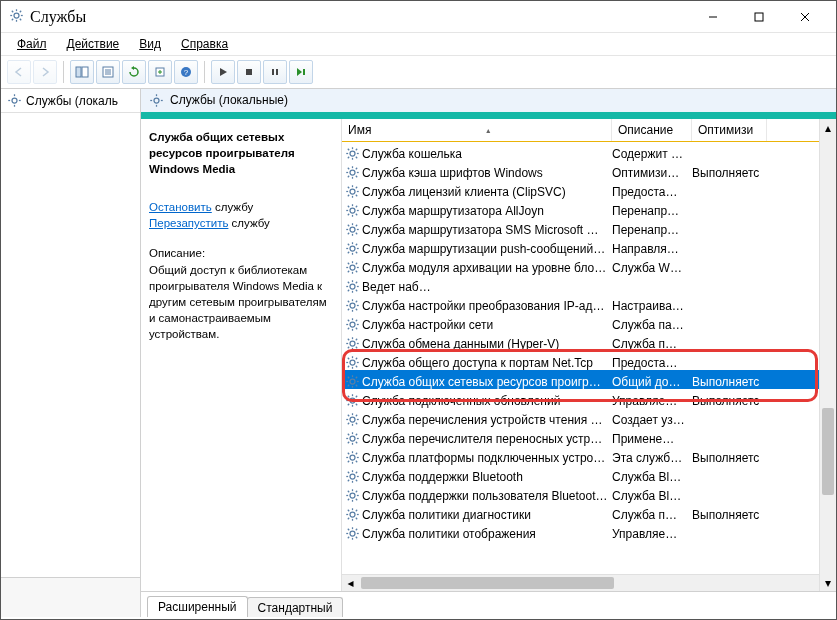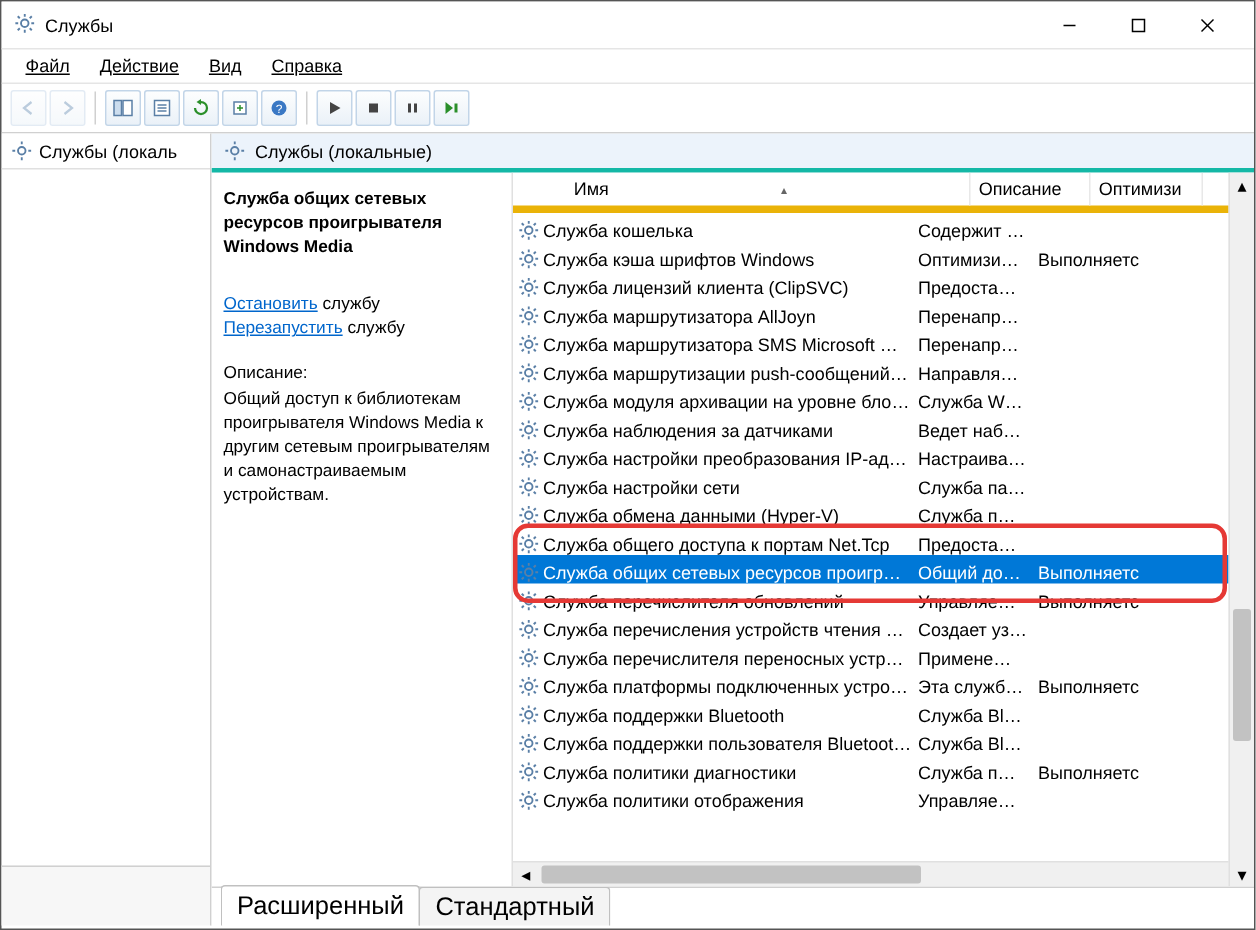--- a/index.html
+++ b/index.html
@@ -16,21 +16,21 @@
   }
   .titlebar {
     background: #fff;
     height: 32px;
     display: flex;
     align-items: center;
     padding: 0 8px;
     border-bottom: 1px solid #e5e5e5;
   }
   .titlebar .app-icon { margin-right: 6px; }
-  .titlebar .title { flex: 1; font-size: 12px; }
+  .titlebar .title { flex: 1; font-size: 16px; font-family: Liberation Serif, serif; }
   .titlebar .win-controls { display: flex; gap: 0; }
   .win-btn {
     width: 46px; height: 30px;
     display: flex; align-items: center; justify-content: center;
     cursor: default;
   }
   .menubar {
     display: flex; gap: 4px; padding: 2px 8px;
     font-size: 12px;
     border-bottom: 1px solid #e5e5e5;
@@ -71,42 +71,41 @@
   .left-pane .tabs-bottom {
     margin-top:auto; height:40px;
     border-top:1px solid #d0d0d0;
     display:flex; align-items:flex-end;
     padding:0 0 0 2px;
     background:#f7f7f7;
   }
   .right-pane { flex:1; display:flex; flex-direction:column; overflow:hidden;}
   .category-hdr {
     background: #ecf3fb;
-    border-bottom: 3px solid #14b8a6;
+    border-bottom: 7px solid #14b8a6;
     padding: 4px 8px;
-    display:flex; align-items:flex-end; gap:6px;
+    display:flex; align-items:flex-start; gap:6px;
     font-size:12px;
   }
   .content-split { flex:1; display:flex; overflow:hidden;}
   .detail-pane {
     width: 200px;
     padding: 10px 10px 10px 8px;
     font-size: 11.5px;
     line-height: 1.4;
   }
   .detail-pane .svc-name { font-weight: bold; margin-bottom: 22px; }
   .detail-pane a { color: #0066cc; text-decoration: underline; cursor: default;}
   .detail-pane .desc-hdr { margin-top: 14px; }
   .list-pane { flex:1; display:flex; flex-direction:column; border-left:1px solid #e0e0e0; overflow:hidden; position:relative;}
   .list-hdr {
     display:flex;
     background: #fff;
-    border-bottom: 5px solid #eab308;
+    border-bottom: 1px solid #eab308;
     font-size:12px;
-    justify-content:center;
   }
   .col-h {
     padding: 4px 6px;
     border-right: 1px solid #e8e8e8;
     white-space: nowrap;
     overflow:hidden;
     text-overflow:ellipsis;
     position:relative;
   }
   .col-name { width: 270px; display:flex; align-items:center;}
@@ -130,21 +129,21 @@
     border: 3px solid #e53935;
     border-radius: 10px;
     pointer-events:none;
   }
   .bottom-tabs {
     height: 26px;
     display:flex; align-items:flex-end;
     padding-left: 6px;
     border-top:1px solid #d0d0d0;
     background:#fff;
-    font-size:17px;
+    font-size:12px;
   }
   .tab {
     padding: 3px 10px 3px 10px;
     border: 1px solid #c0c0c0;
     border-bottom: none;
     border-top-left-radius: 3px;
     border-top-right-radius: 3px;
     margin-right: -1px;
     background: #f4f4f4;
     cursor: default;
@@ -489,21 +488,20 @@
                     <line x1="12" y1="19" x2="12" y2="22"></line>
                     <line x1="2" y1="12" x2="5" y2="12"></line>
                     <line x1="19" y1="12" x2="22" y2="12"></line>
                     <line x1="4.5" y1="4.5" x2="6.7" y2="6.7"></line>
                     <line x1="17.3" y1="17.3" x2="19.5" y2="19.5"></line>
                     <line x1="4.5" y1="19.5" x2="6.7" y2="17.3"></line>
                     <line x1="17.3" y1="6.7" x2="19.5" y2="4.5"></line>
                   </g>
                 </svg>
               </span>
-              <span class="c-name">Служба наблюдения за датчиками</span>
               <span class="c-desc">Ведет наб…</span>
               <span class="c-state"></span>
             </div>
             <div class="row">
               <span class="c-icon">
                 <svg class="gear" viewBox="0 0 24 24">
                   <circle cx="12" cy="12" r="4" fill="none" stroke="#5a7fa6" stroke-width="2"></circle>
                   <g stroke="#5a7fa6" stroke-width="2">
                     <line x1="12" y1="2" x2="12" y2="5"></line>
                     <line x1="12" y1="19" x2="12" y2="22"></line>
@@ -609,21 +607,21 @@
                     <line x1="12" y1="19" x2="12" y2="22"></line>
                     <line x1="2" y1="12" x2="5" y2="12"></line>
                     <line x1="19" y1="12" x2="22" y2="12"></line>
                     <line x1="4.5" y1="4.5" x2="6.7" y2="6.7"></line>
                     <line x1="17.3" y1="17.3" x2="19.5" y2="19.5"></line>
                     <line x1="4.5" y1="19.5" x2="6.7" y2="17.3"></line>
                     <line x1="17.3" y1="6.7" x2="19.5" y2="4.5"></line>
                   </g>
                 </svg>
               </span>
-              <span class="c-name">Служба перечислителя обновлений</span>
+              <span class="c-name">Служба подключенных обновлений</span>
               <span class="c-desc">Управляе…</span>
               <span class="c-state">Выполняетс</span>
             </div>
             <div class="row">
               <span class="c-icon">
                 <svg class="gear" viewBox="0 0 24 24">
                   <circle cx="12" cy="12" r="4" fill="none" stroke="#5a7fa6" stroke-width="2"></circle>
                   <g stroke="#5a7fa6" stroke-width="2">
                     <line x1="12" y1="2" x2="12" y2="5"></line>
                     <line x1="12" y1="19" x2="12" y2="22"></line>

